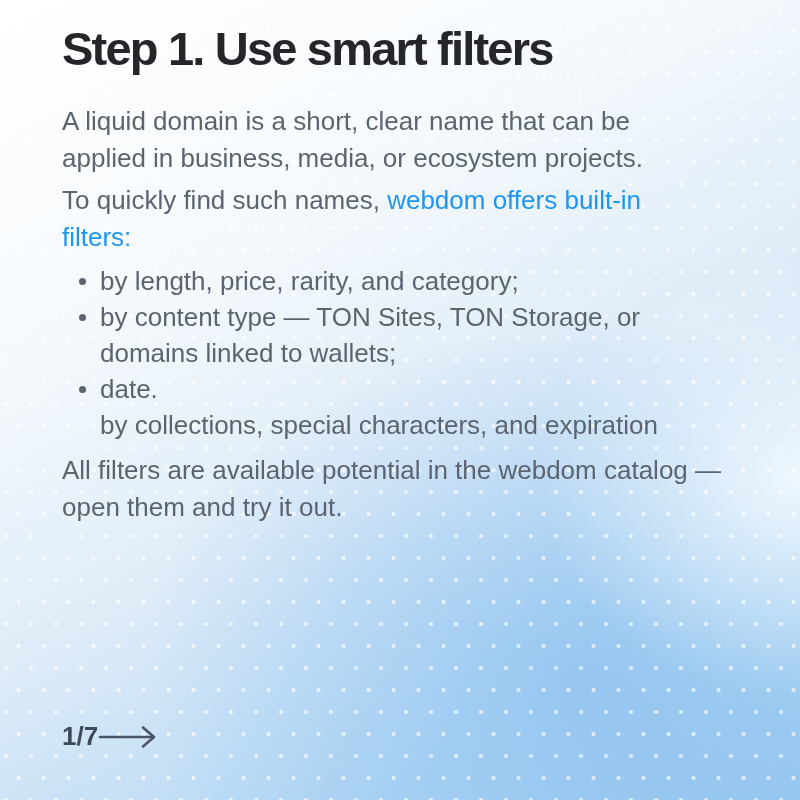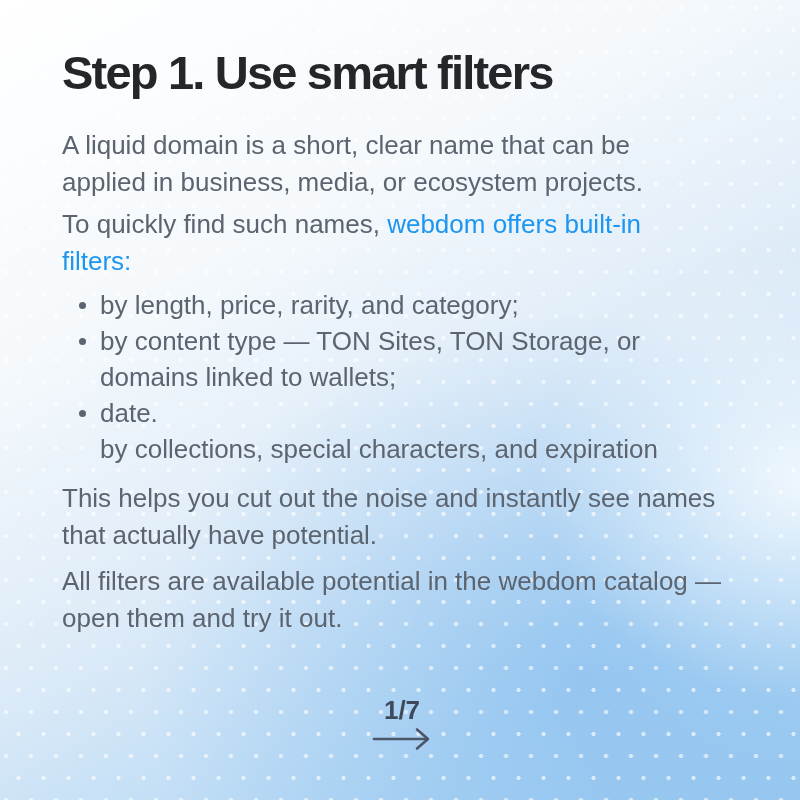--- a/index.html
+++ b/index.html
@@ -24,21 +24,21 @@
     inset: 0;
     background-image:
       radial-gradient(circle, rgba(255,255,255,0.62) 1.8px, rgba(255,255,255,0) 2.5px),
       radial-gradient(circle, rgba(255,255,255,0.62) 1.8px, rgba(255,255,255,0) 2.5px);
     background-size: 25px 44px, 25px 44px;
     background-position: 6px 8px, 18.5px 30px;
     pointer-events: none;
   }
   .content {
     position: relative;
-    padding: 44px 58px 0 62px;
+    padding: 20px 58px 0 62px;
   }
   .title {
     margin: 0;
     font-size: 47px;
     line-height: 58px;
     font-weight: bold;
     letter-spacing: -1.8px;
     color: #24262a;
   }
   .para {
@@ -76,23 +76,21 @@
     height: 7px;
     border-radius: 50%;
     background: #5c6470;
   }
   .footer {
     position: absolute;
     left: 62px;
     right: 58px;
     bottom: 48px;
     display: flex;
-    justify-content: space-between;
     align-items: center;
-    flex-direction: column;
   }
   .page-indicator {
     font-size: 26px;
     font-weight: bold;
     color: #3e4a5c;
   }
   .next-arrow {
     background: none;
     border: none;
     padding: 0;
@@ -130,24 +128,20 @@
         <span class="line">by content type — TON Sites, TON Storage, or</span>
         <span class="line">domains linked to wallets;</span>
       </li>
       <li>
         <span class="dot"></span>
         <span class="line">date.</span>
         <span class="line">by collections, special characters, and expiration</span>
       </li>
     </ul>
 
-    <p class="para p3">
-      <span class="line">This helps you cut out the noise and instantly see names</span>
-      <span class="line">that actually have potential.</span>
-    </p>
 
     <p class="para p4">
       <span class="line">All filters are available potential in the webdom catalog —</span>
       <span class="line">open them and try it out.</span>
     </p>
   </div>
 
   <div class="footer">
     <span class="page-indicator">1/7</span>
     <button class="next-arrow">

